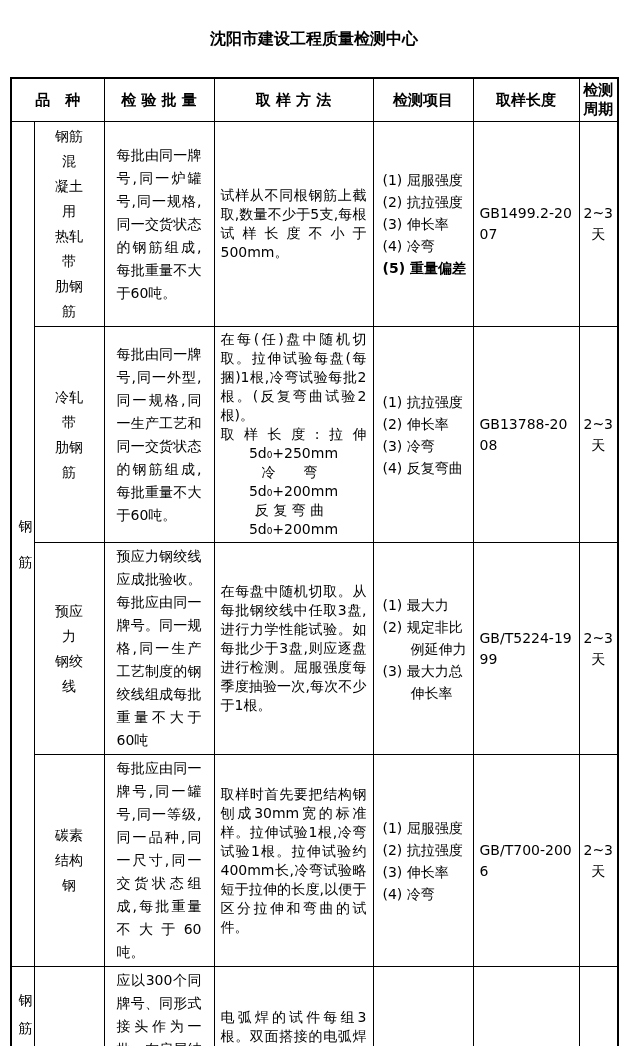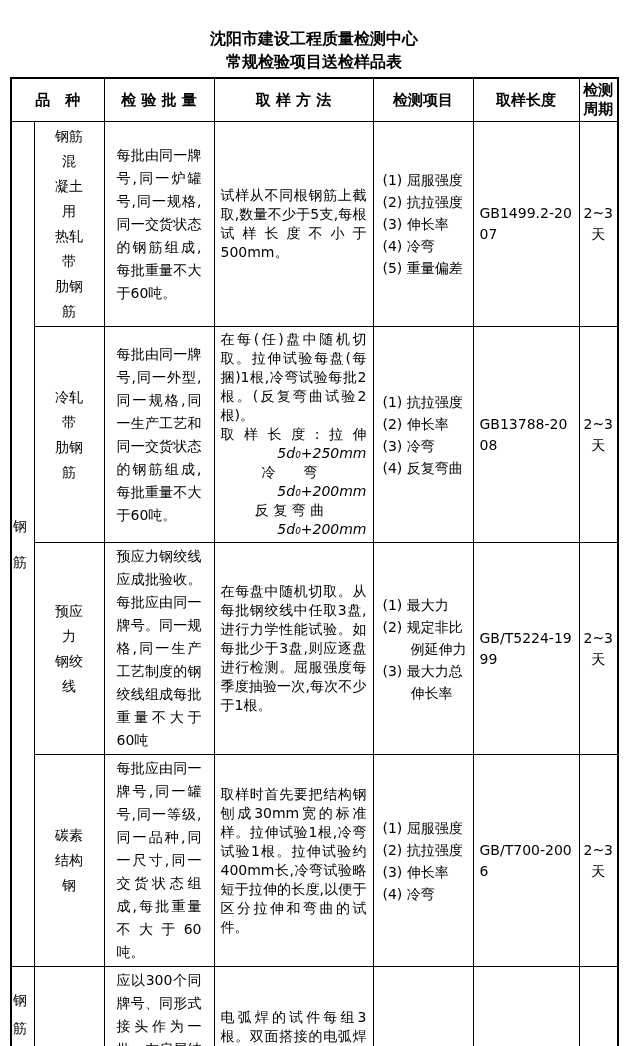--- a/index.html
+++ b/index.html
@@ -18,47 +18,46 @@
   }
   th, td { border:1px solid #000; padding:2px 6px; font-size:14px; vertical-align:middle; overflow:hidden; }
   thead th { font-weight:bold; font-size:15px; text-align:center; padding:2px 1px; line-height:19px; }
   thead tr { height:38px; }
   tbody tr:nth-child(1) { height:146px; }
   tbody tr:nth-child(2) { height:209px; }
   tbody tr:nth-child(3) { height:152px; }
   tbody tr:nth-child(4) { height:150px; }
   tbody tr:nth-child(5) { height:212px; }
 
-  td.group { padding:2px 1px; text-align:left; word-break:break-all; }
+  td.group { padding:2px 1px; text-align:right; word-break:break-all; }
   td.group.g0 { line-height:36px; }
   td.group.g1 { line-height:28px; }
 
   td.variety { text-align:center; white-space:pre-line; line-height:25px; padding:2px 14px; }
   td.batch   { text-align:justify; line-height:23px; padding:2px 12px; }
 
   td.sampling { padding:3px 6px; line-height:19px; }
   td.sampling .s-para   { text-align:justify; }
   td.sampling .s-spread { text-align:justify; text-align-last:justify; }
-  td.sampling .s-plain  { text-align:right;font-style:italic; }
+  td.sampling .s-plain  { text-align:center; }
   td.sampling .s-right  { text-align:center; padding-right:8px; }
 
   td.items { padding:2px 4px 2px 9px; line-height:22px; }
   td.items .item { text-align:left; padding-left:2em; text-indent:-2em; }
-  td.items .item.bold { font-weight:normal; }
+  td.items .item.bold { font-weight:bold; }
 
   td.standard { word-break:break-all; text-align:left; line-height:21px; padding:2px 4px 2px 6px;margin-left:44px; }
   td.period   { text-align:center; white-space:pre-line; line-height:21px; padding:2px 1px; }
 </style>
 </head>
 <body>
 
 <div class="page">
   <div class="title">
     <div>沈阳市建设工程质量检测中心</div>
-    <div>常规检验项目送检样品表</div>
   </div>
   <table class="main">
     <colgroup>
       <col style="width:23px">
         <col style="width:70px">
         <col style="width:110px">
       <col style="width:159px">
         <col style="width:100px">
         <col style="width:106px">
       <col style="width:39px">

